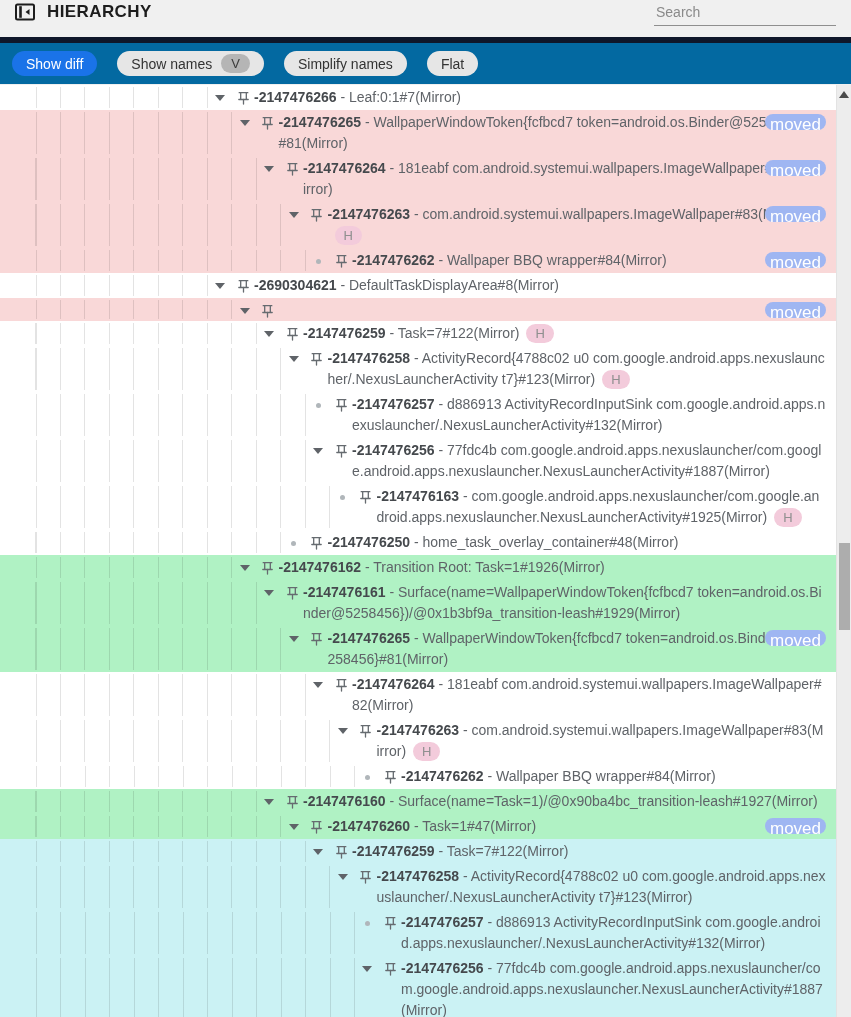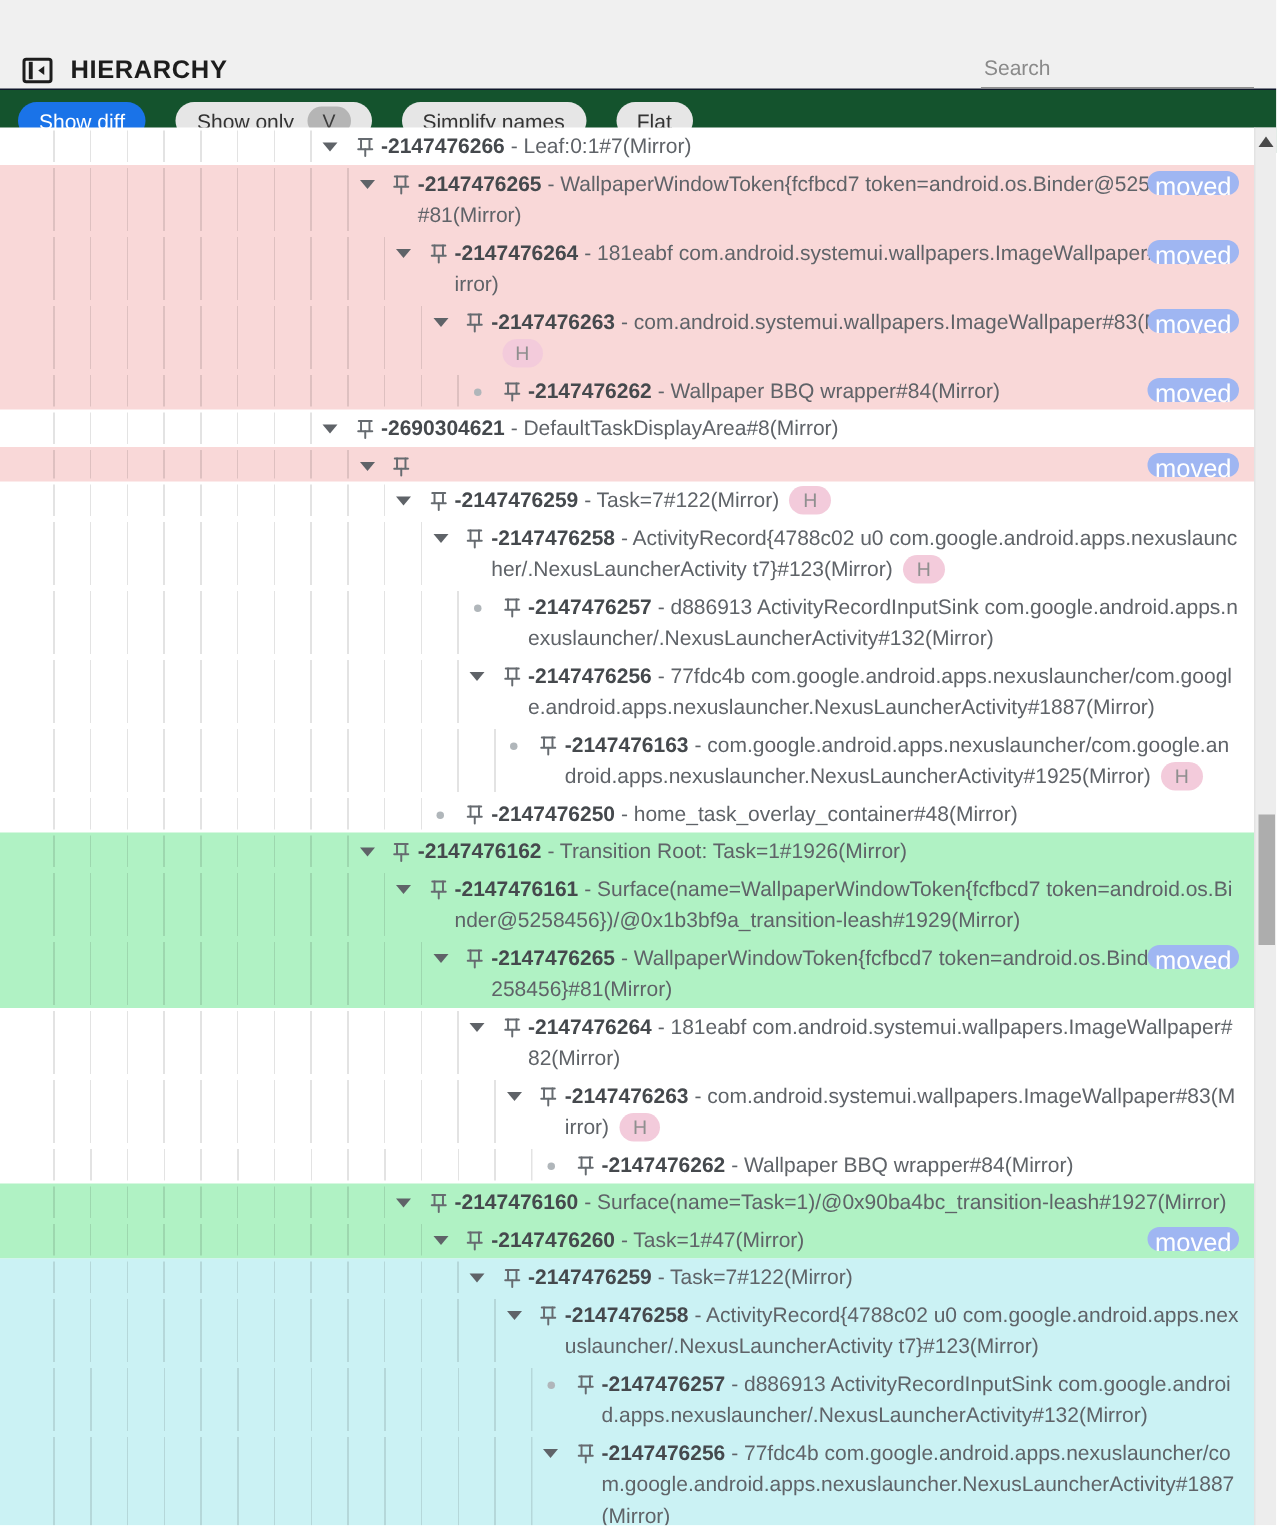--- a/index.html
+++ b/index.html
@@ -3,36 +3,36 @@
 <meta charset="utf-8">
 <style>
   html,body{margin:0;padding:0;}
   .app{
     position:relative; width:851px; height:1017px; overflow:hidden;
     background:#ffffff; font-family:"Liberation Sans", sans-serif;
     -webkit-font-smoothing:antialiased;
   }
   
   .titlebar{
-    height:60px; background:#f0f0f0; border-bottom:1px solid #0f172a;
-    display:flex; align-items:flex-end; justify-content:space-between;
+    height:43px; background:#f0f0f0; border-bottom:6px solid #0f172a;
+    display:flex; align-items:flex-start; justify-content:space-between;
     padding:0 15px 0 13px; box-sizing:border-box;
   }
   .titlebar-left{display:flex; align-items:center; gap:10px;}
   .panel-icon{width:24px; height:24px; display:flex; align-items:center; cursor:pointer;}
   .page-title{font-size:17px; font-weight:700; color:#1d1d1d; letter-spacing:.4px;}
   .search-input{
     width:178px; background:transparent; border:none; outline:none;
     border-bottom:1px solid #8f8f8f; font-family:"Liberation Sans",sans-serif;
     font-size:14px; color:#be185d; padding:4px 2px 5px 2px;
   }
   .search-input::placeholder{color:#8a8a8a;}
   
   .toolbar{
-    height:42px; background:#14532d; border-bottom:1px solid #f0f0f0;
+    height:42px; background:#0369a1; border-bottom:1px solid #f0f0f0;
     display:flex; align-items:center; gap:20px; padding:0 12px; box-sizing:border-box;
   }
   .btn{
     height:25px; border:none; border-radius:14px; padding:0 14px;
     background:#e6e6e6; color:#333; font-size:14px; font-weight:500;
     font-family:"Liberation Sans",sans-serif;
     display:inline-flex; align-items:center; gap:9px; cursor:pointer; white-space:nowrap;
   }
   .btn.active{background:var(--c-accent,#1a73e8); color:#fff;}
   .chip-v{
@@ -105,21 +105,21 @@
       <span class="page-title">HIERARCHY</span>
     </div>
     <input class="search-input" type="text" placeholder="Search" style="">
   </div>
 
   <div class="toolbar">
     <button class="btn active">
       <span>Show diff</span>
     </button>
     <button class="btn">
-      <span>Show only</span>
+      <span>Show names</span>
       <span class="chip-v">V</span>
     </button>
     <button class="btn">
       <span>Simplify names</span>
     </button>
     <button class="btn">
       <span>Flat</span>
     </button>
   </div>
 

